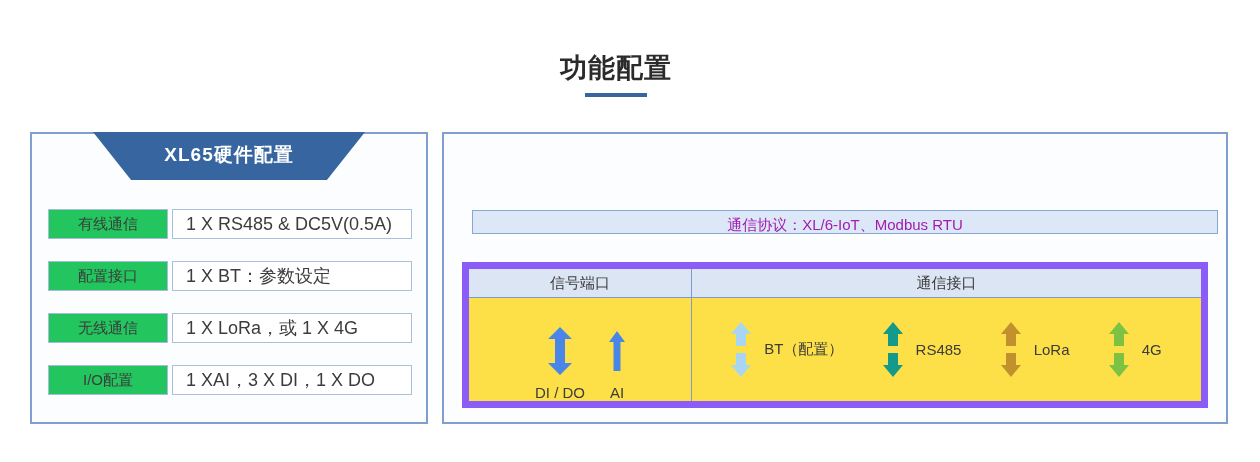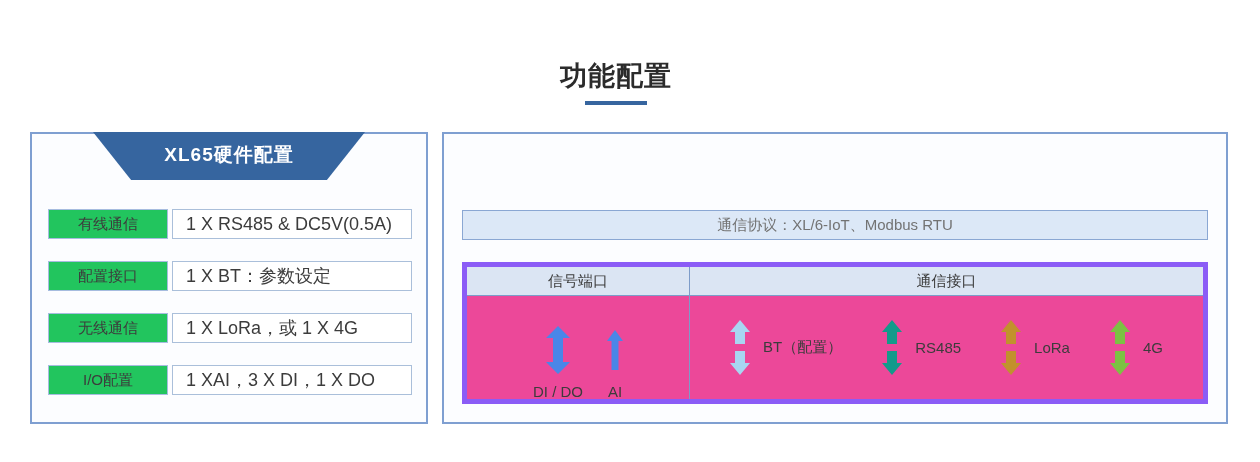--- a/index.html
+++ b/index.html
@@ -1,21 +1,21 @@
 <!DOCTYPE html>
 <html><head>
 <meta charset="utf-8">
 <style>
   * { margin:0; padding:0; box-sizing:border-box; }
   html,body { width:1260px; height:462px; background:#ffffff;
     font-family:"Liberation Sans","DejaVu Sans",sans-serif; }
   .stage { position:relative; width:1260px; height:462px; overflow:hidden; }
 
   
-  .title-wrap { position:absolute; top:58px; left:0; width:1232px; text-align:center; }
+  .title-wrap { position:absolute; top:50px; left:0; width:1232px; text-align:center; }
   .page-title { font-size:27px; font-weight:bold; color:#2b2b2b; letter-spacing:1px; }
   .title-underline { width:62px; height:4px; background:#36659f; margin:7px auto 0; }
 
   
   .panel { position:absolute; top:132px; height:292px; background:#fcfdff;
     border:2px solid #7f9fd1; }
   .panel-hw { left:30px;  width:398px; }
   .panel-fn { left:442px; width:786px; }
 
   .trapezoid { position:absolute; top:-2px; left:50%; transform:translateX(-50%);
@@ -27,35 +27,35 @@
   
   .hw-row { position:absolute; left:16px; height:30px; }
   .hw-label { position:absolute; left:0; top:0; width:120px; height:30px;
     background:#22c55e; border:1px solid #a6bcdf; color:#3c3c3c;
     font-size:15px; line-height:28px; text-align:center; }
   .hw-value { position:absolute; left:124px; top:0; width:240px; height:30px;
     background:#ffffff; border:1px solid #aabfda; color:#3c3c3c;
     font-size:18px; line-height:28px; padding-left:13px; }
 
   
-  .protocol-bar { position:absolute; left:18px; top:76px; width:746px; height:30px;
-    background:#dce8f7; border:1px solid #8aa7d3; color:#737373;
+  .protocol-bar { position:absolute; left:28px; top:76px; width:746px; height:24px;
+    background:#dce8f7; border:1px solid #8aa7d3; color:#a21caf;
     font-size:15px; line-height:28px; text-align:center; }
 
   .sch-table { position:absolute; left:18px; top:128px; width:746px;
-    border:5px solid #8b5cf6; background:#ec4899; }
+    border:7px solid #8b5cf6; background:#fde047; }
   .sch-row { display:flex; }
   .cell-c1 { width:223px; border-right:1px solid #7d9cc9; }
   .cell-c2 { flex:1; }
   .sch-head { border-bottom:1px solid #7d9cc9; }
   .sch-head > div { height:28px; background:#dbe5f3; color:#3c3c3c;
     font-size:15px; line-height:27px; text-align:center; }
   .sch-body > div { height:103px; }
 
-  .signal-cell { display:flex; justify-content:center; align-items:center;
+  .signal-cell { display:flex; justify-content:center; align-items:flex-end;
     gap:24px; padding-top:30px; }
   .sig-group { display:flex; flex-direction:column; align-items:center; }
   .sig-arrowbox { height:48px; display:flex; align-items:center; }
   .sig-label { margin-top:9px; font-size:15px; color:#3c3c3c; white-space:nowrap; }
 
   .comm-cell { display:flex; justify-content:space-evenly; align-items:center; }
   .comm-pair { display:flex; align-items:center; }
   .comm-label { margin-left:13px; font-size:15px; color:#3c3c3c; white-space:nowrap; }
 
   svg { display:block; }

